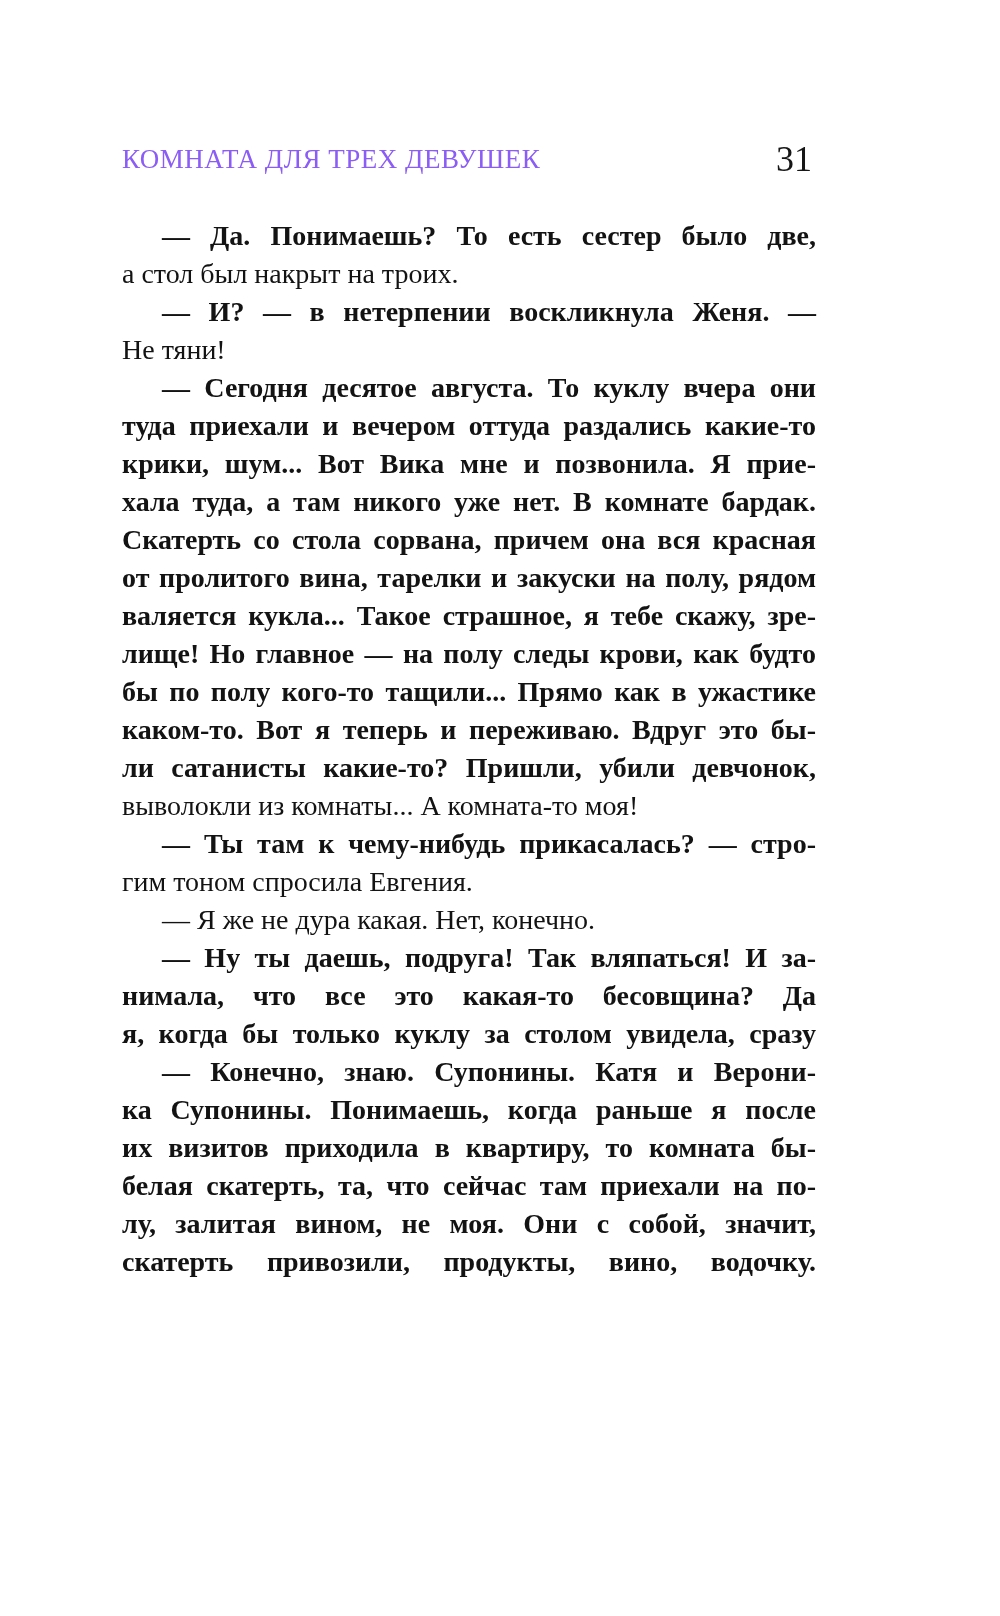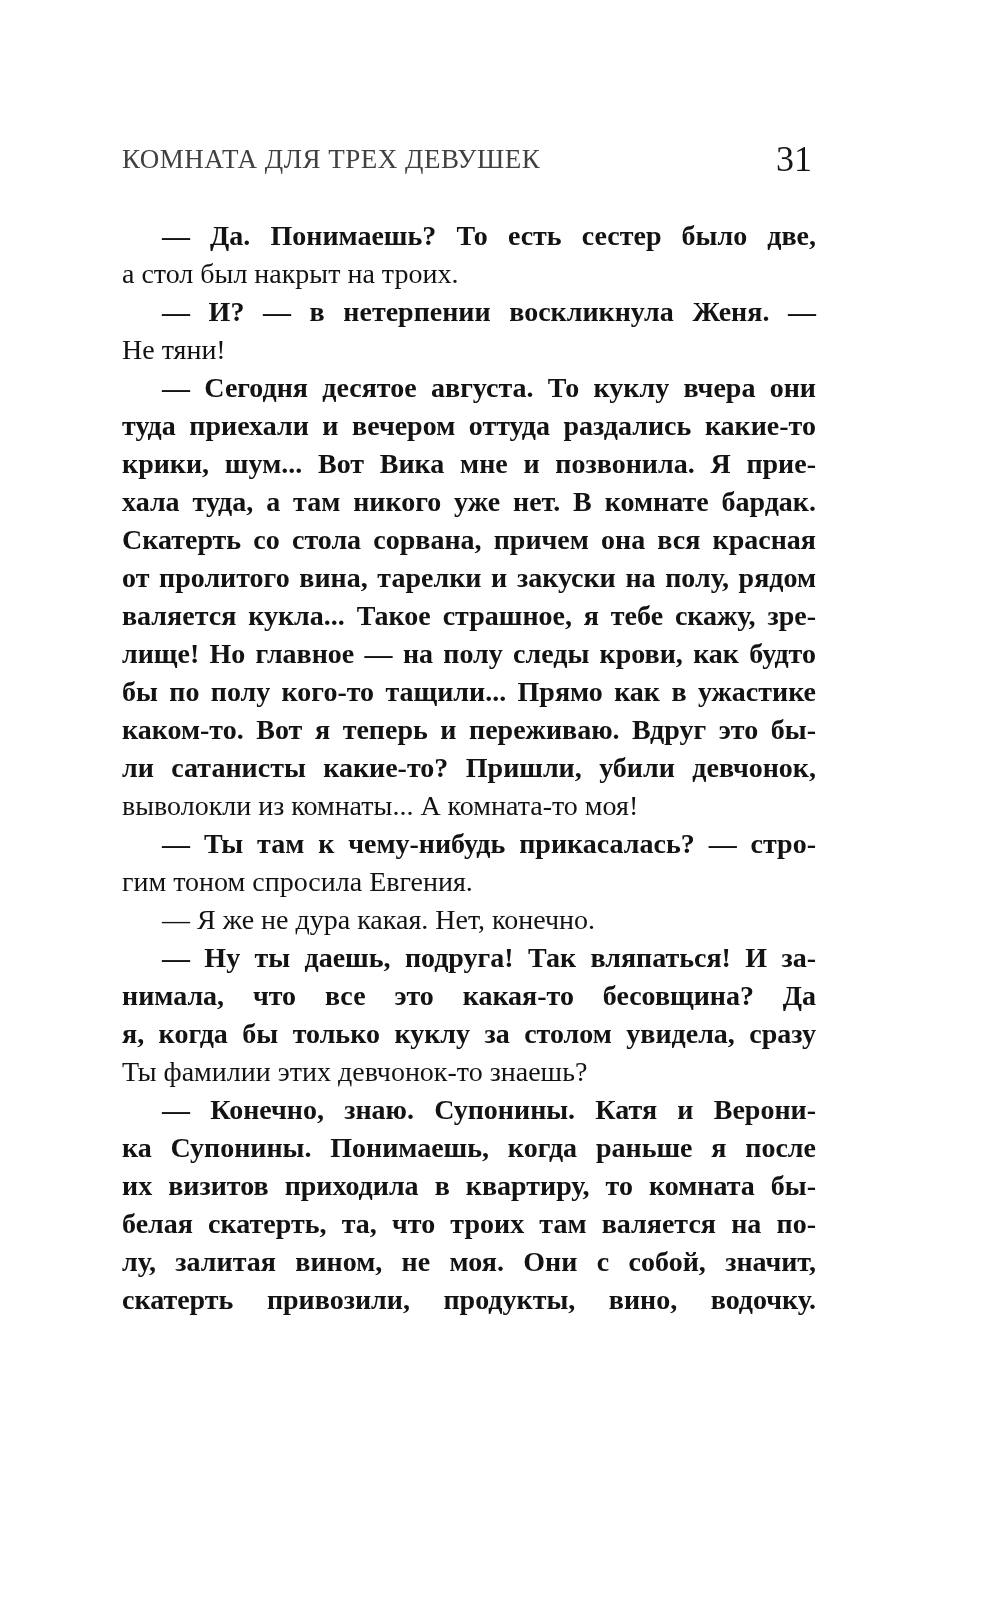--- a/index.html
+++ b/index.html
@@ -17,21 +17,21 @@
     overflow: hidden;
   }
   .running-header {
     position: absolute;
     top: 144px;
     left: 122px;
     font-size: 27px;
     line-height: 30px;
     letter-spacing: 0.5px;
     white-space: nowrap;
-    color: #404040;
+    color: #8b5cf6;
   }
   .page-number {
     position: absolute;
     top: 139px;
     right: 188px;
     font-size: 36px;
     line-height: 40px;
     color: #161616;
   }
   .text-block {
@@ -98,24 +98,23 @@
         <div class="line justify indent">— Ты там к чему-нибудь прикасалась? — стро-</div>
         <div class="line left">гим тоном спросила Евгения.</div>
       </div>
       <div class="paragraph">
         <div class="line left indent">— Я же не дура какая. Нет, конечно.</div>
       </div>
       <div class="paragraph">
         <div class="line justify indent">— Ну ты даешь, подруга! Так вляпаться! И за-</div>
         <div class="line justify">нимала, что все это какая-то бесовщина? Да</div>
         <div class="line justify">я, когда бы только куклу за столом увидела, сразу</div>
-        <div class="line left">Ты фамилии этих девчонок-то знаешь?</div>
       </div>
       <div class="paragraph">
         <div class="line justify indent">— Конечно, знаю. Супонины. Катя и Верони-</div>
         <div class="line justify">ка Супонины. Понимаешь, когда раньше я после</div>
         <div class="line justify">их визитов приходила в квартиру, то комната бы-</div>
-        <div class="line justify">белая скатерть, та, что троих там валяется на по-</div>
+        <div class="line justify">белая скатерть, та, что сейчас там приехали на по-</div>
         <div class="line justify">лу, залитая вином, не моя. Они с собой, значит,</div>
         <div class="line justify">скатерть привозили, продукты, вино, водочку.</div>
       </div>
     </div>
 </div>
 
 </body></html>

